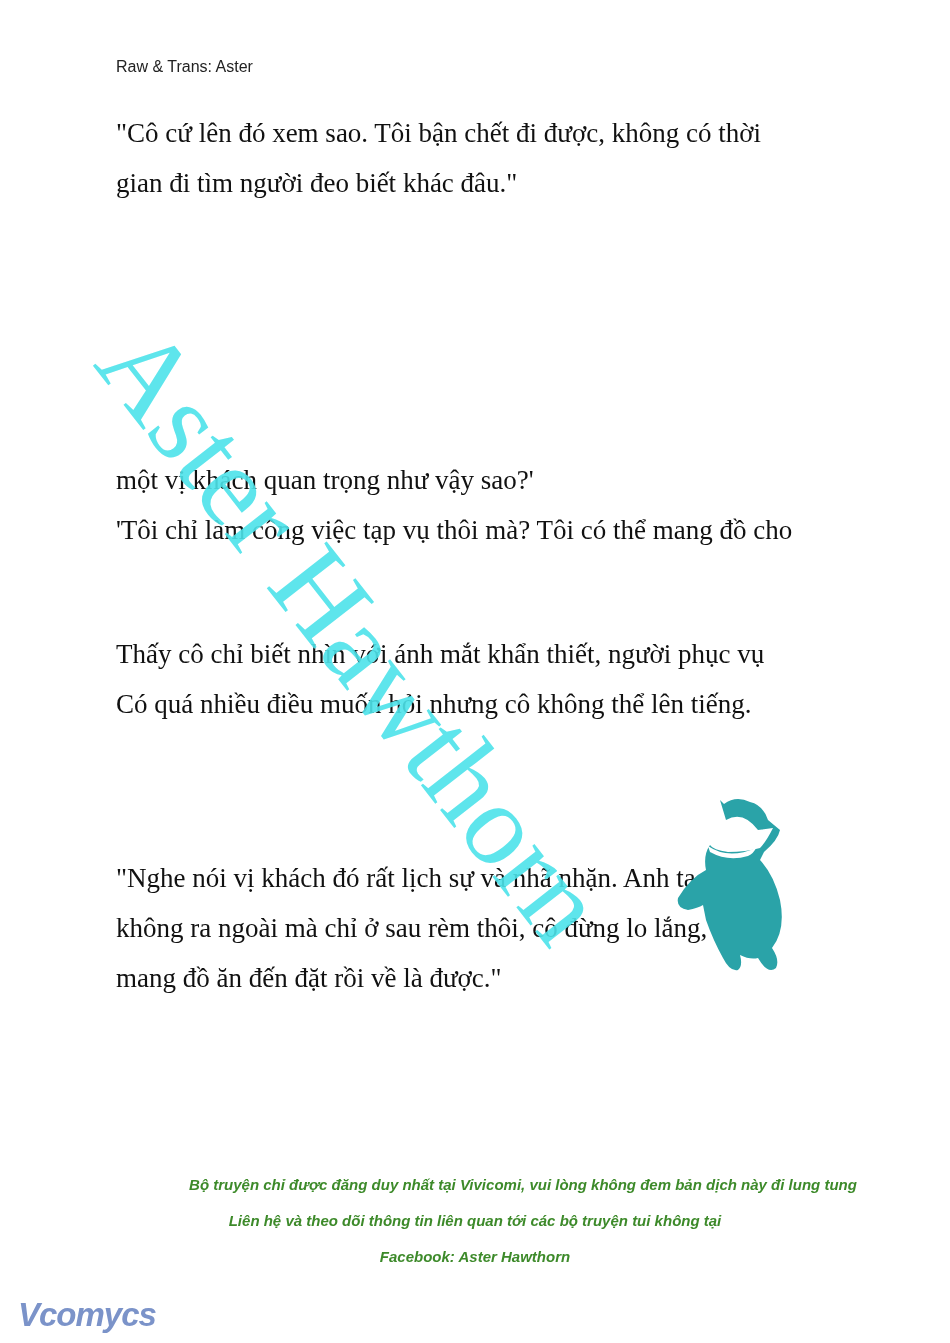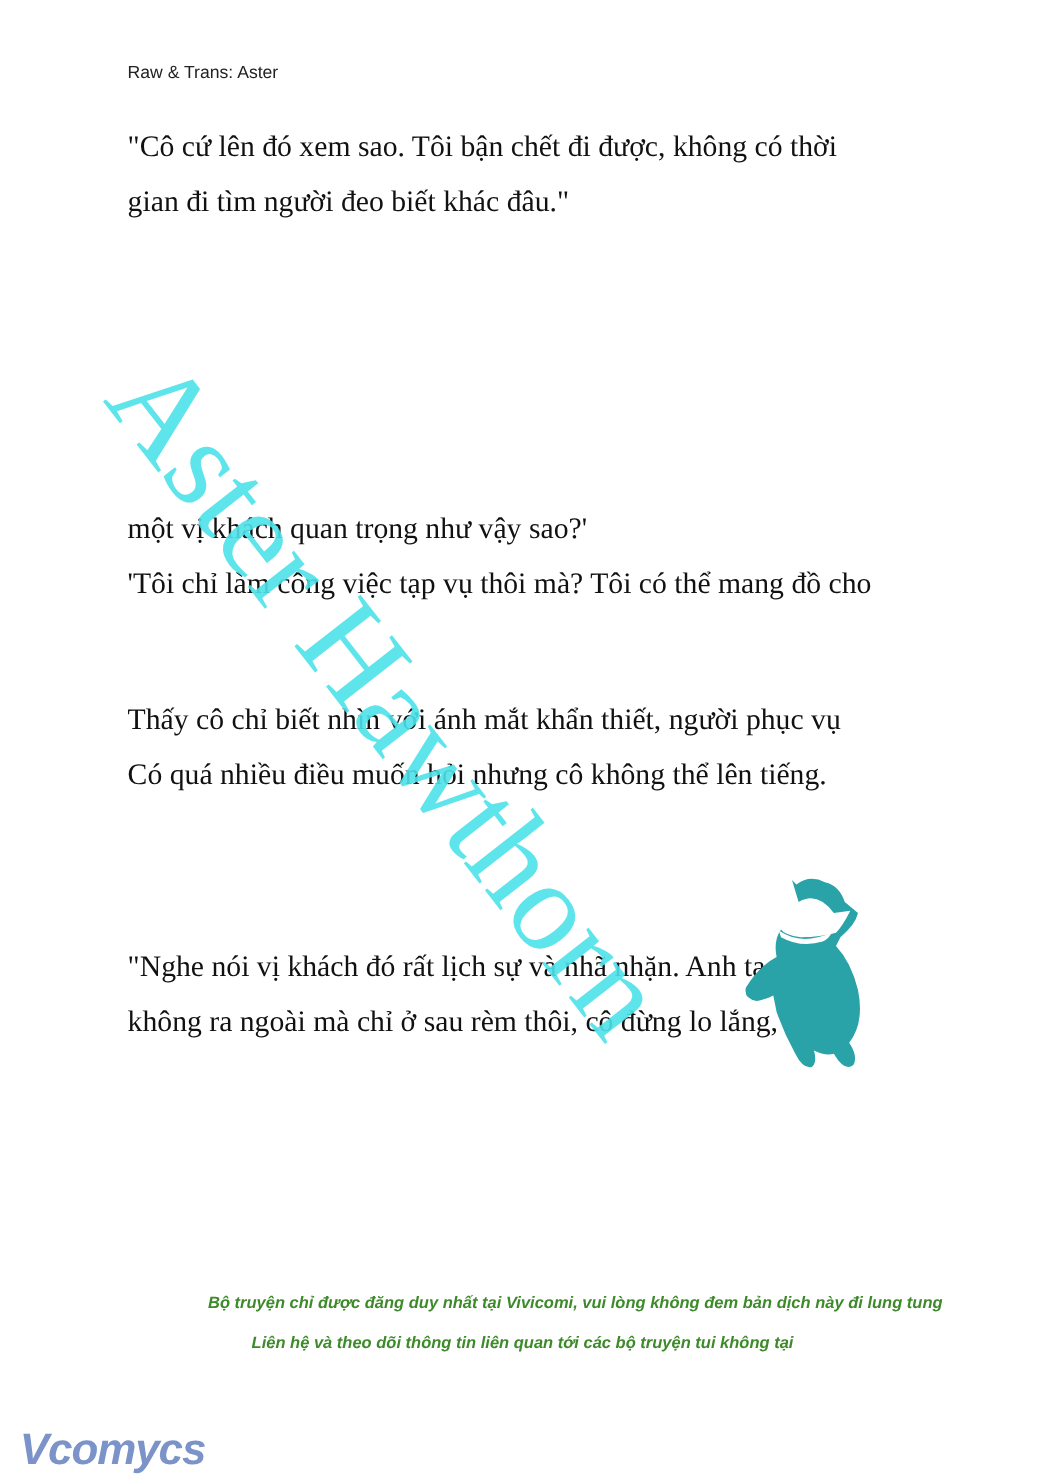--- a/index.html
+++ b/index.html
@@ -24,21 +24,21 @@
     position: absolute; left: 150px; top: 520px;
     font-family: "Liberation Serif", serif; font-size: 116px; color: #4de3ea;
     transform: rotate(52deg); transform-origin: 0 0;
     opacity: 0.9; white-space: nowrap; pointer-events: none;
     left: 175px; top: 300px;
   }
   .cat { position: absolute; left: 668px; top: 790px; width: 125px; height: 190px; }
   .logo {
     position: absolute; left: 18px; top: 1296px;
     font-family: "Liberation Sans", sans-serif; font-style: italic; font-weight: bold;
-    font-size: 40px; color: #7b93c9; letter-spacing: -1px;
+    font-size: 33px; color: #7b93c9; letter-spacing: -1px;
   }
 </style>
 </head>
 <body>
 
 <div class="page">
 
   <div class="header">Raw &amp; Trans: Aster</div>
 
   <div class="para" style="top:108px;">
@@ -53,26 +53,28 @@
   </div>
 
   <div class="para" style="top:629px;">
     <span class="line">Thấy cô chỉ biết nhìn với ánh mắt khẩn thiết, người phục vụ</span>
     <span class="line">Có quá nhiều điều muốn hỏi nhưng cô không thể lên tiếng.</span>
   </div>
 
   <div class="para" style="top:853px;">
     <span class="line">"Nghe nói vị khách đó rất lịch sự và nhã nhặn. Anh ta cũng</span>
     <span class="line">không ra ngoài mà chỉ ở sau rèm thôi, cô đừng lo lắng, cứ</span>
+    <span class="line">mang đồ ăn đến đặt rồi về là được."</span>
   </div>
 
   <div class="watermark">Aster Hawthorn</div>
 
   <svg class="cat" viewBox="0 0 125 190">
     <path fill="#2aa3a8" d="M52 10 L58 30 Q75 20 90 40 L105 38 Q98 52 92 58 Q78 62 60 62 Q45 60 42 55 Q35 65 38 80 Q22 88 10 108 Q8 118 20 120 Q30 118 35 115 L38 130 Q45 150 55 168 Q62 182 70 180 Q75 176 72 165 Q82 170 90 168 Q100 185 108 178 Q112 170 104 158 Q118 140 112 110 Q106 85 92 70 L96 62 Q110 50 112 40 L100 30 Q95 15 82 12 Q68 5 56 14 Z"></path>
     <path fill="#ffffff" d="M40 56 Q60 70 88 58 Q86 63 80 66 Q60 72 42 62 Z"></path>
   </svg>
 
   <div class="footer" style="top:1176px;padding-left:48px;">Bộ truyện chỉ được đăng duy nhất tại Vivicomi, vui lòng không đem bản dịch này đi lung tung</div>
   <div class="footer" style="top:1212px;">Liên hệ và theo dõi thông tin liên quan tới các bộ truyện tui không tại</div>
+  <div class="footer" style="top:1248px;">Facebook: Aster Hawthorn</div>
 
   <div class="logo">Vcomycs</div>
 </div>
 
 </body></html>

